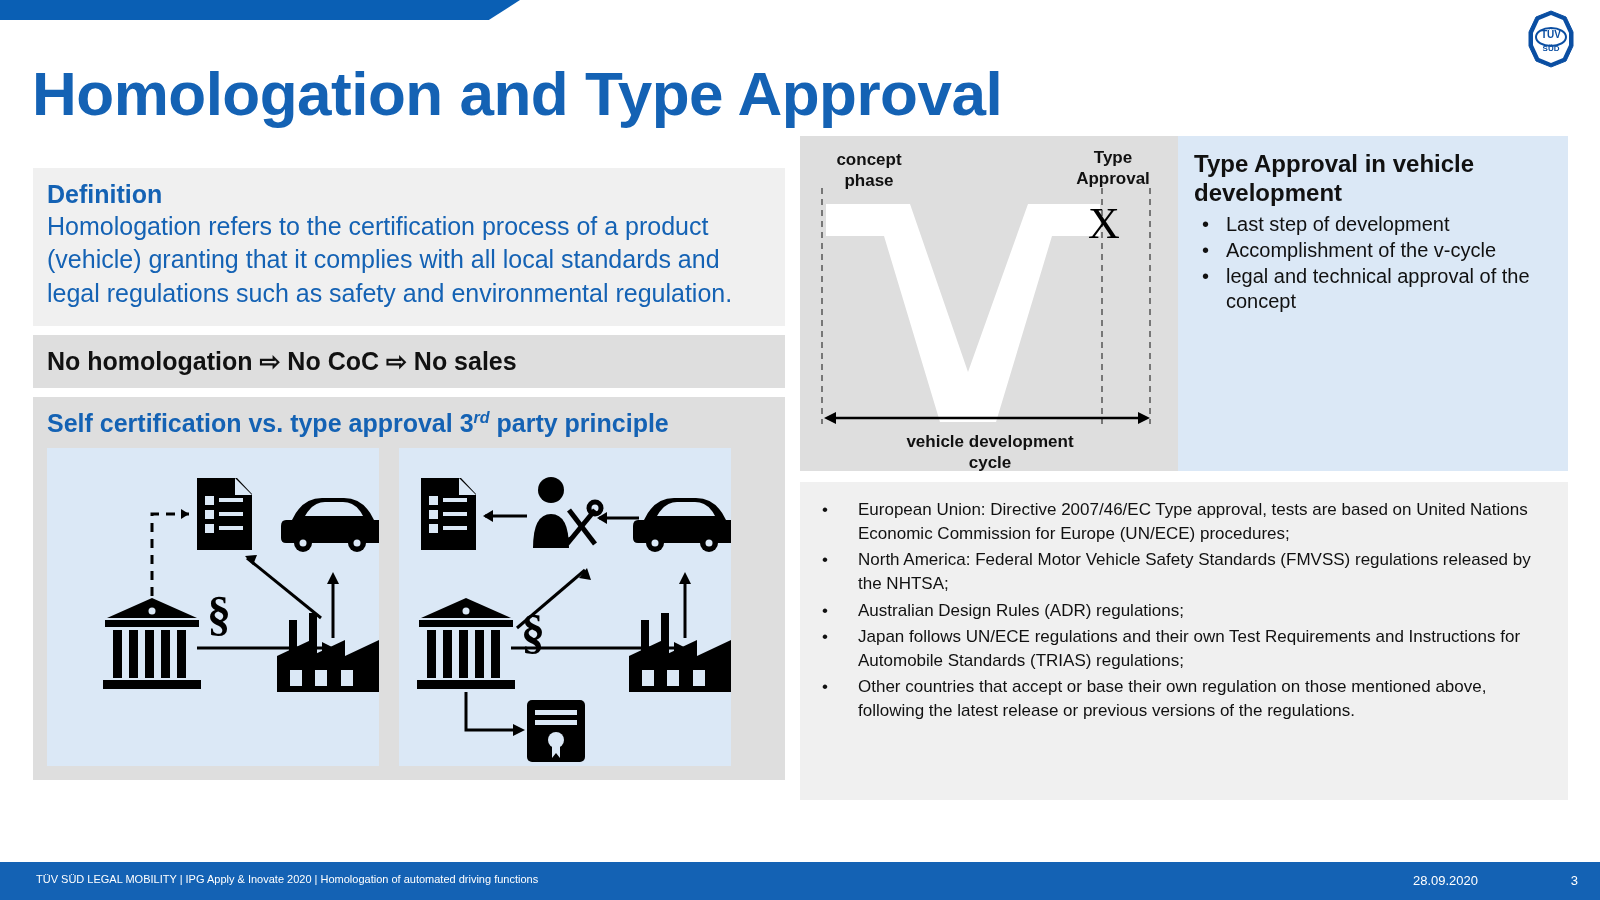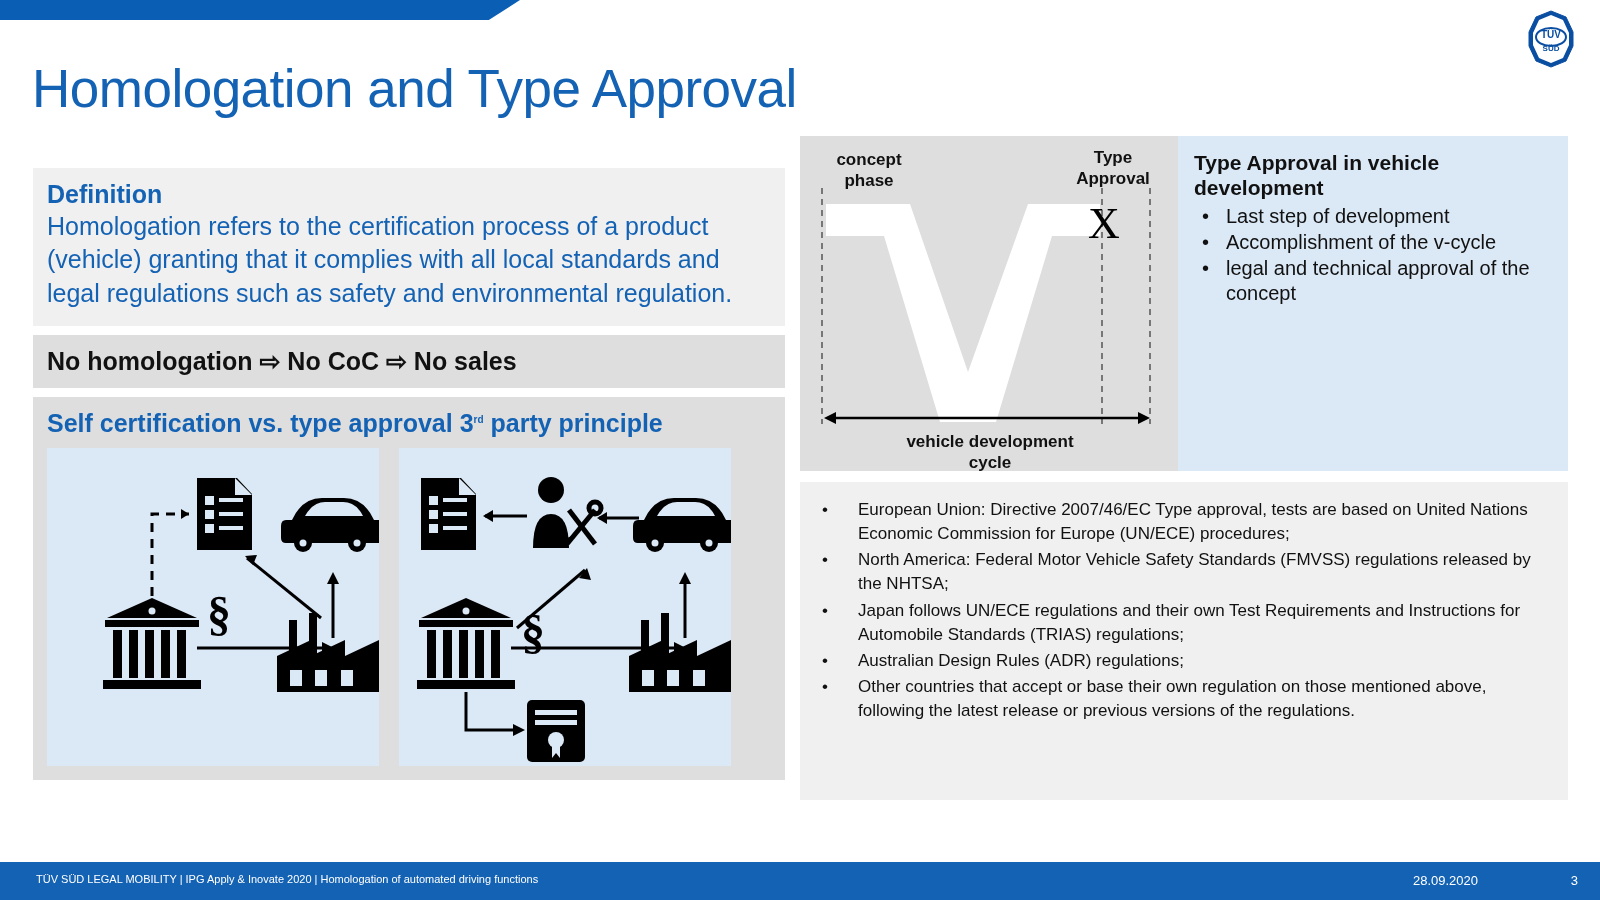--- a/index.html
+++ b/index.html
@@ -26,23 +26,23 @@
     position: absolute;
     top: 10px; right: 20px;
     width: 58px; height: 58px;
   }
   .logo svg { display:block; }
 
   
   .page-title {
     position: absolute;
     top: 58px; left: 32px;
-    font-size: 53px;
+    font-size: 62px;
     color: #1462b4;
-    font-weight: normal;
+    font-weight: bold;
     letter-spacing: -0.5px;
     white-space: nowrap;
   }
 
   
   .left-col {
     position: absolute;
     left: 33px; top: 136px;
     width: 752px;
   }
@@ -80,21 +80,21 @@
     width: 752px;
     box-sizing: border-box;
     padding: 11px 14px 14px 14px;
   }
   .self-title {
     color: #1462b4;
     font-size: 25px;
     font-weight: bold;
     line-height: 1.25;
   }
-  .self-title sup { font-size: 10px; vertical-align: super; }
+  .self-title sup { font-size: 16px; vertical-align: super; font-style: italic; }
   .pic-row {
     display: flex;
     gap: 20px;
     margin-top: 9px;
   }
   .pic {
     background: #dbe8f6;
     width: 332px;
     height: 318px;
     position: relative;
@@ -139,21 +139,21 @@
     color: #000;
     font-family: "Liberation Serif", serif;
   }
   .ta-box {
     background: #dbe8f6;
     width: 390px;
     box-sizing: border-box;
     padding: 14px 14px 10px 16px;
   }
   .ta-title {
-    font-size: 21px;
+    font-size: 24px;
     font-weight: bold;
     color: #111;
     line-height: 1.2;
     margin-bottom: 4px;
   }
   .ta-list { list-style: none; margin: 0; padding: 0; }
   .ta-list li {
     font-size: 20px;
     color: #111;
     line-height: 1.25;
@@ -429,22 +429,22 @@
         <li>Accomplishment of the v-cycle</li>
         <li>legal and technical approval of the concept</li>
       </ul>
     </div>
   </div>
 
   <div class="regs-box">
     <ul class="regs-list">
       <li>European Union: Directive 2007/46/EC Type approval, tests are based on United Nations Economic Commission for Europe (UN/ECE) procedures;</li>
       <li>North America: Federal Motor Vehicle Safety Standards (FMVSS) regulations released by the NHTSA;</li>
+      <li>Australian Design Rules (ADR) regulations;</li>
       <li>Japan follows UN/ECE regulations and their own Test Requirements and Instructions for Automobile Standards (TRIAS) regulations;</li>
-      <li>Australian Design Rules (ADR) regulations;</li>
       <li>Other countries that accept or base their own regulation on those mentioned above, following the latest release or previous versions of the regulations.</li>
     </ul>
   </div>
 </div>
 
 <div class="footer">
   <div class="footer-left">TÜV SÜD LEGAL MOBILITY | IPG Apply &amp; Inovate 2020 | Homologation of automated driving functions</div>
   <div class="footer-date">28.09.2020</div>
   <div class="footer-page">3</div>
 </div>

